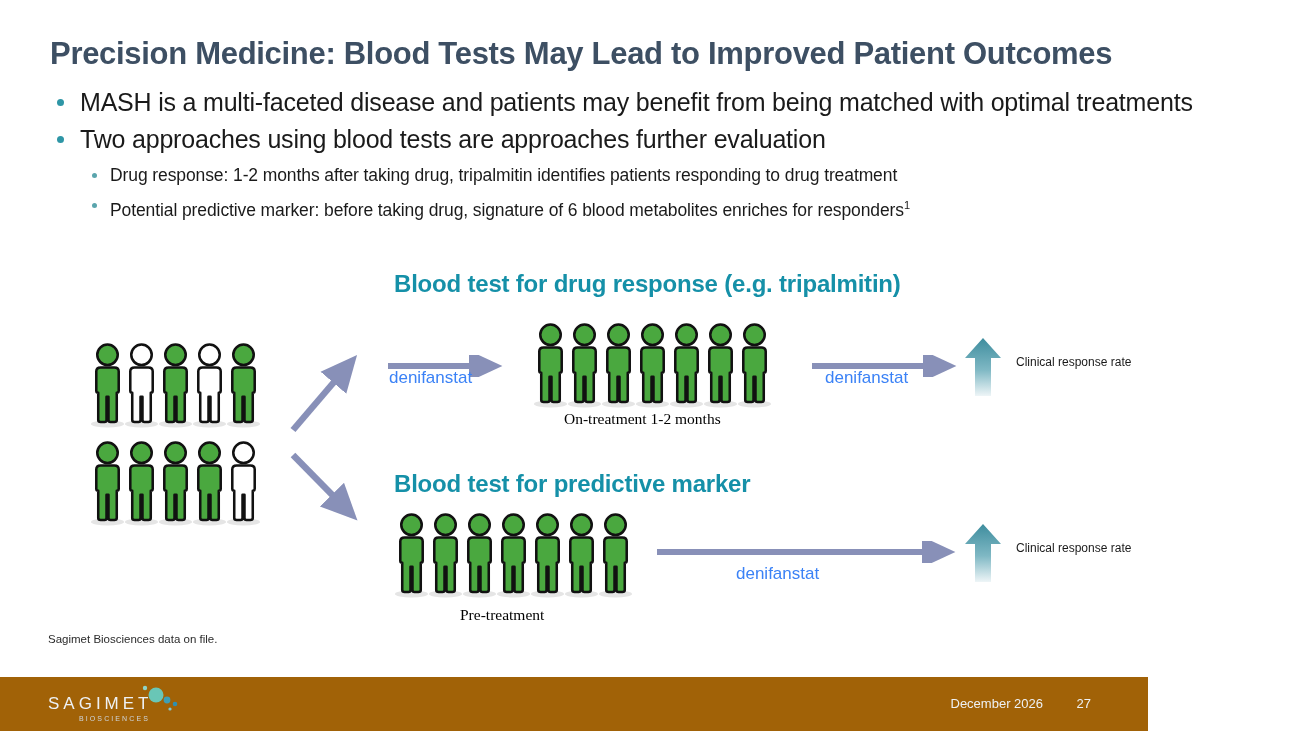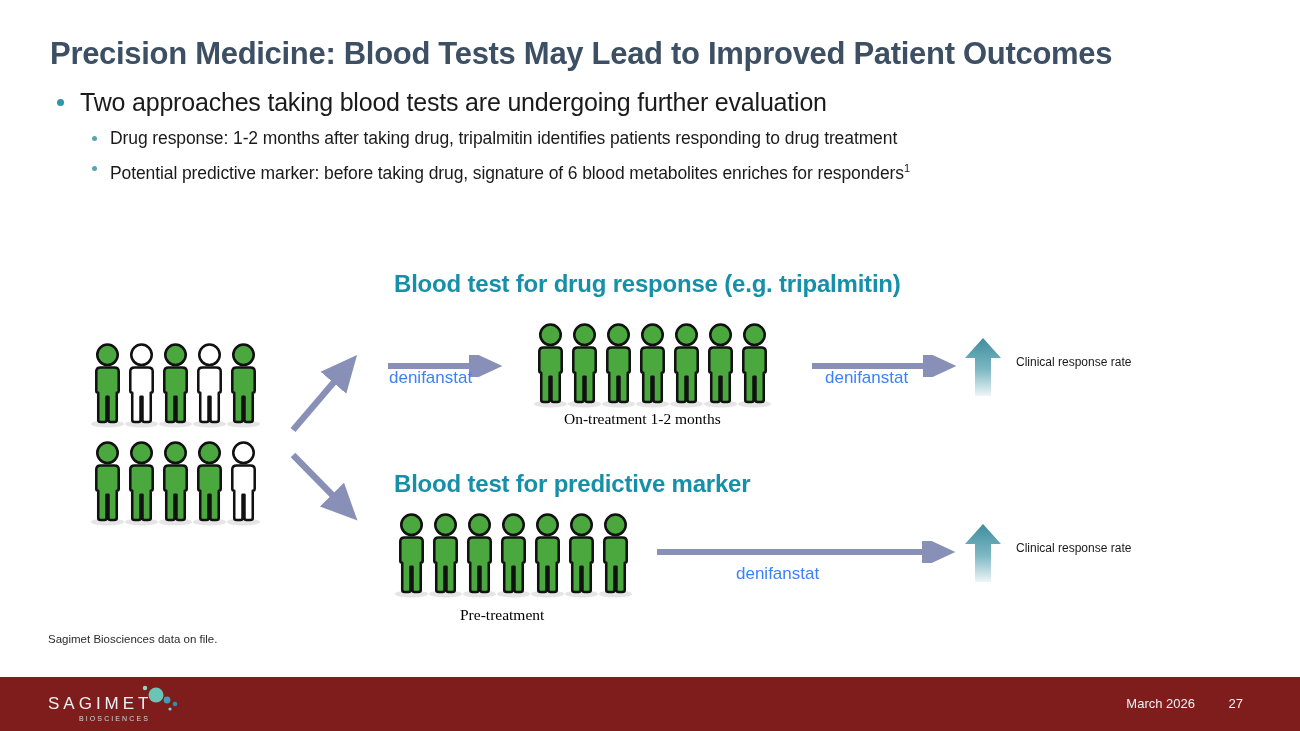--- a/index.html
+++ b/index.html
@@ -117,23 +117,23 @@
     color: #2b2b2b;
     line-height: 20px;
     white-space: nowrap;
   }
 
   
   .footer-bar {
     position: absolute;
     left: 0;
     top: 677px;
-    width: 1300px;
+    width: 1148px;
     height: 54px;
-    background: #7f1d1d;
+    background: #a16207;
   }
   .logo-wrap { position: absolute; left: 48px; top: 9px; width: 150px; height: 40px; }
   .logo-word {
     position: absolute; left: 0; top: 8px;
     font-size: 17px; letter-spacing: 4px; color: #eef1f4; font-weight: 300;
   }
   .logo-sub {
     position: absolute; left: 31px; top: 29px;
     font-size: 7px; letter-spacing: 2.1px; color: #cfd6dd; font-weight: 400;
   }
@@ -147,21 +147,25 @@
   }
 </style>
 </head>
 <body>
 
 <div class="slide-title">Precision Medicine: Blood Tests May Lead to Improved Patient Outcomes</div>
 
 <div class="bullets">
   <div class="bullet-l1">
     <span class="dot"></span>
-    <span>Two approaches taking blood tests are undergoing further evaluation</span>
+    <span>MASH is a multi-faceted disease and patients may benefit from being matched with optimal treatments</span>
+  </div>
+  <div class="bullet-l1">
+    <span class="dot"></span>
+    <span>Two approaches using blood tests are approaches further evaluation</span>
   </div>
   <div class="bullet-l2">
     <span class="dot"></span>
     <span>Drug response: 1-2 months after taking drug, tripalmitin identifies patients responding to drug treatment</span>
   </div>
   <div class="bullet-l2">
     <span class="dot"></span>
     <span>Potential predictive marker: before taking drug, signature of 6 blood metabolites enriches for responders</span><sup>1</sup>
   </div>
 </div>
@@ -383,15 +387,15 @@
     <div class="logo-word">SAGIMET</div>
     <div class="logo-sub">BIOSCIENCES</div>
     <svg style="position:absolute; left:86px; top:-2px;" width="52" height="32" viewBox="0 0 52 32">
       <circle cx="22" cy="11" r="7.5" fill="#69c6b6"></circle>
       <circle cx="11" cy="4" r="2.2" fill="#8fd4c6"></circle>
       <circle cx="33" cy="16" r="3.4" fill="#3f9fb5"></circle>
       <circle cx="41" cy="20" r="2.3" fill="#2f8fb0"></circle>
       <circle cx="36" cy="25" r="1.6" fill="#7fc9d6"></circle>
     </svg>
   </div>
-  <div class="footer-date">March 2026</div>
+  <div class="footer-date">December 2026</div>
   <div class="footer-page">27</div>
 </div>
 
 </body></html>

